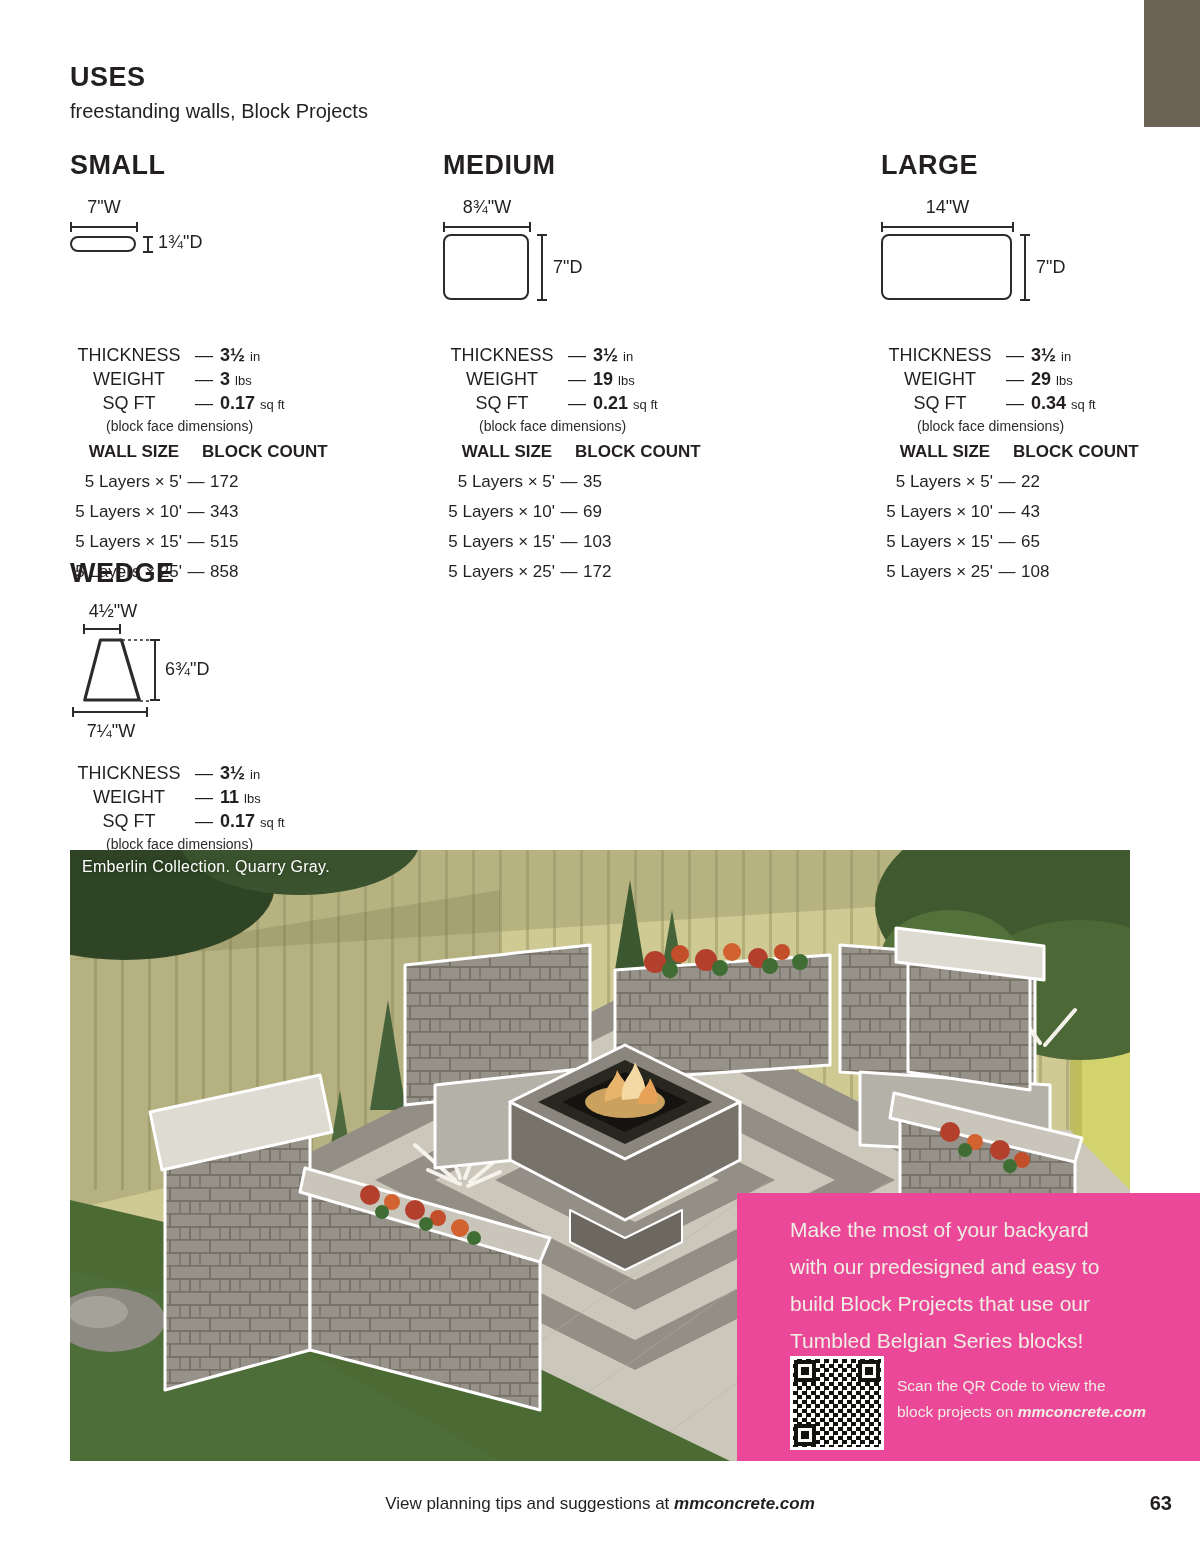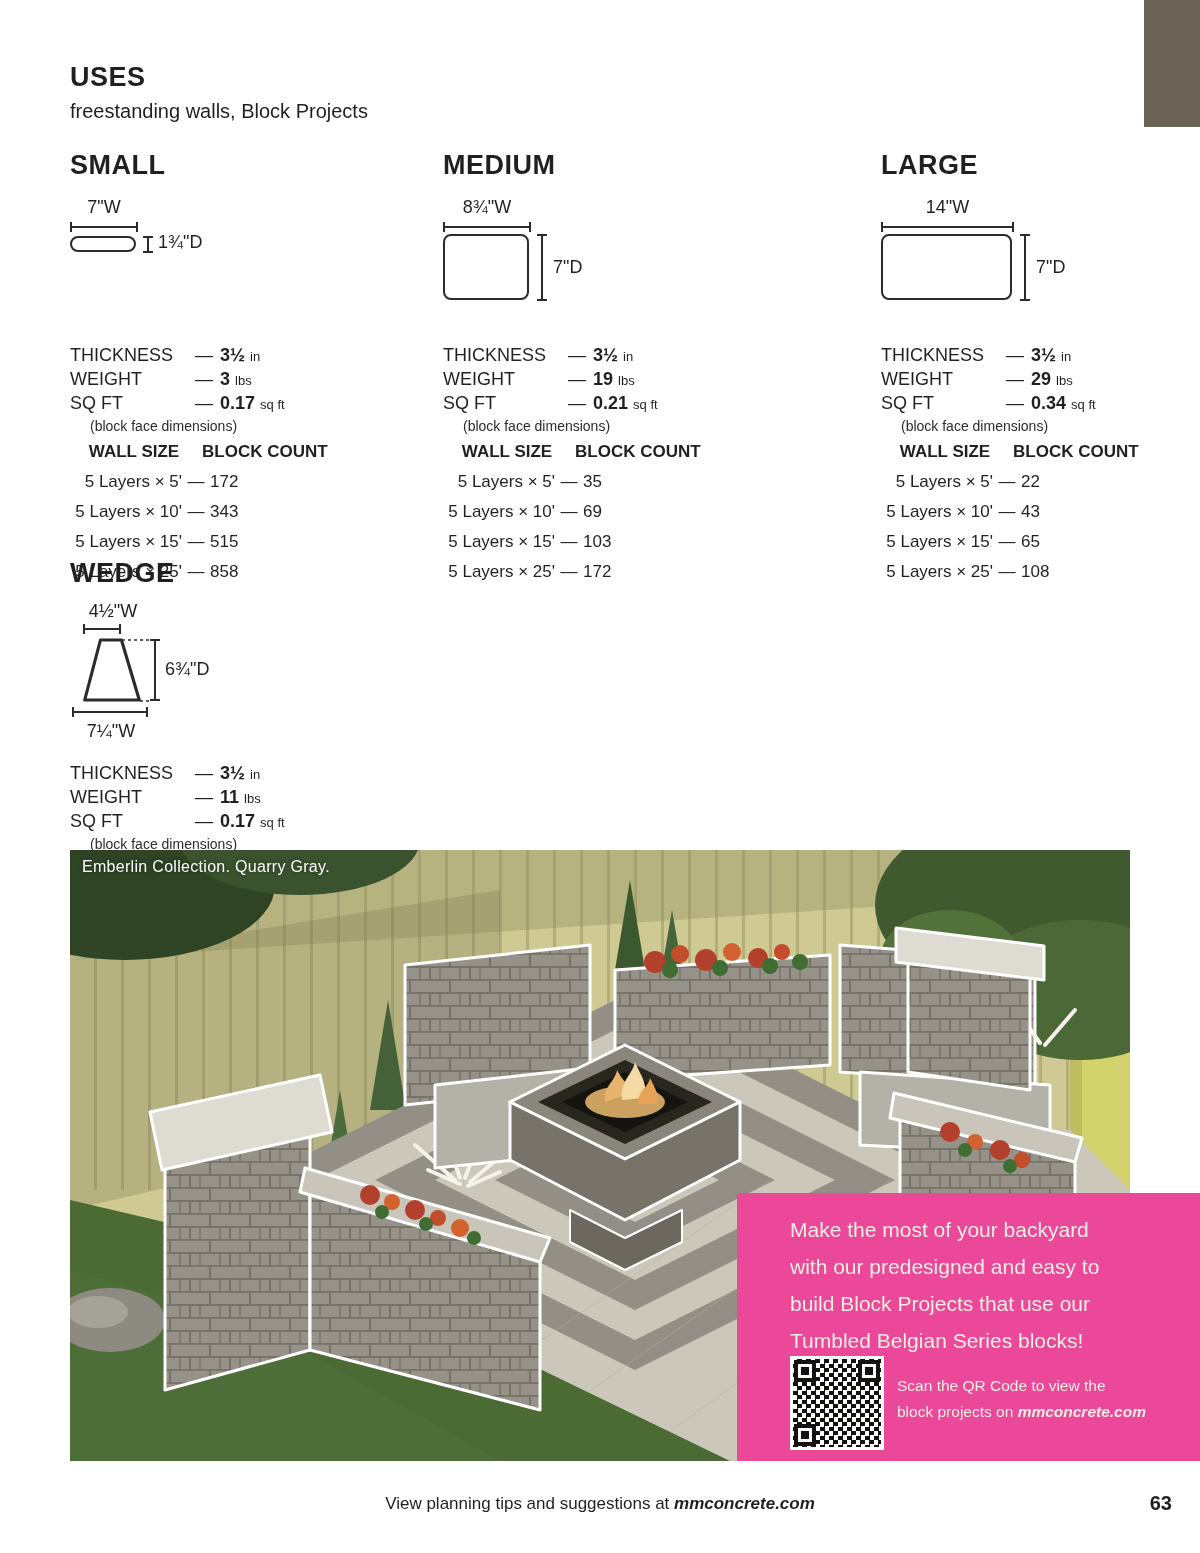--- a/index.html
+++ b/index.html
@@ -18,25 +18,25 @@
   .dlabel{position:absolute;font-size:18px;text-align:center;}
   .hdim{position:absolute;height:2px;background:#2b2b2b;}
   .hdim::before,.hdim::after{content:"";position:absolute;top:-4px;width:2px;height:10px;background:#2b2b2b;}
   .hdim::before{left:0}.hdim::after{right:0}
   .vdim{position:absolute;width:2px;background:#2b2b2b;}
   .vdim::before,.vdim::after{content:"";position:absolute;left:-4px;width:10px;height:2px;background:#2b2b2b;}
   .vdim::before{top:0}.vdim::after{bottom:0}
   .blk{position:absolute;border:2.5px solid #2b2b2b;border-radius:8px;background:#fff;}
   
   .spec-row{display:flex;align-items:baseline;height:24px;font-size:18px;}
-  .spec-label{width:118px;text-align:left;}
+  .spec-label{width:118px;text-align:center;}
   .spec-dash{margin:0 7px;}
   .spec-value{font-weight:bold;}
   .spec-unit{font-size:13px;margin-left:5px;}
-  .spec-note{font-size:14px;margin-left:20px;margin-top:1px;color:#2b2b2b;}
+  .spec-note{font-size:14px;margin-left:36px;margin-top:1px;color:#2b2b2b;}
   
   .tbl{margin-top:8px;font-size:17px;}
   .tbl-head{display:flex;font-weight:bold;}
   .tbl-head .c1{width:128px;text-align:center;}
   .tbl-head .c2{margin-left:4px;}
   .tbl-row{display:flex;margin-top:10px;}
   .tbl-row .c1{width:112px;text-align:right;}
   .tbl-row .cd{width:28px;text-align:center;}
   
   .wdiag{position:relative;height:168px;margin-top:6px;}

